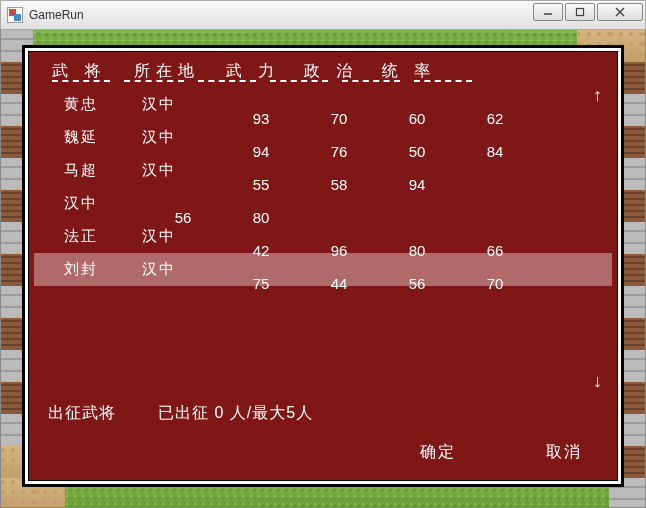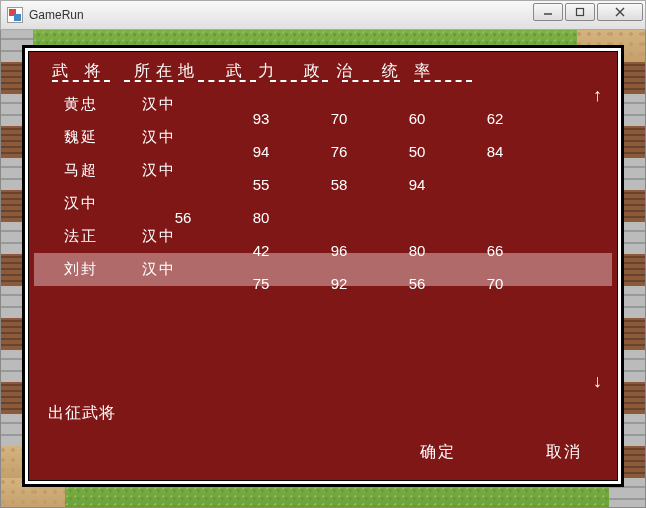--- a/index.html
+++ b/index.html
@@ -596,31 +596,32 @@
             <div class="col col-loc">汉中</div>
             <div class="col col-stat">42</div>
             <div class="col col-stat">96</div>
             <div class="col col-stat">80</div>
             <div class="col col-stat">66</div>
           </div>
           <div class="data-row selected">
             <div class="col col-name">刘封</div>
             <div class="col col-loc">汉中</div>
             <div class="col col-stat">75</div>
-            <div class="col col-stat">92</div>
+            <div class="col col-stat">44</div>
             <div class="col col-stat">56</div>
             <div class="col col-stat">70</div>
           </div>
         </div>
 
       <div class="scroll-arrow scroll-up">↑</div>
       <div class="scroll-arrow scroll-down">↓</div>
 
       <div class="footer-status">
         <span class="label">出征武将</span>
+        <span id="footer-status-text">已出征 0 人/最大5人</span>
       </div>
 
       <div class="button-row">
         <span class="btn">确定</span>
         <span class="btn">取消</span>
       </div>
     </div>
   </div>
 </div>
 

